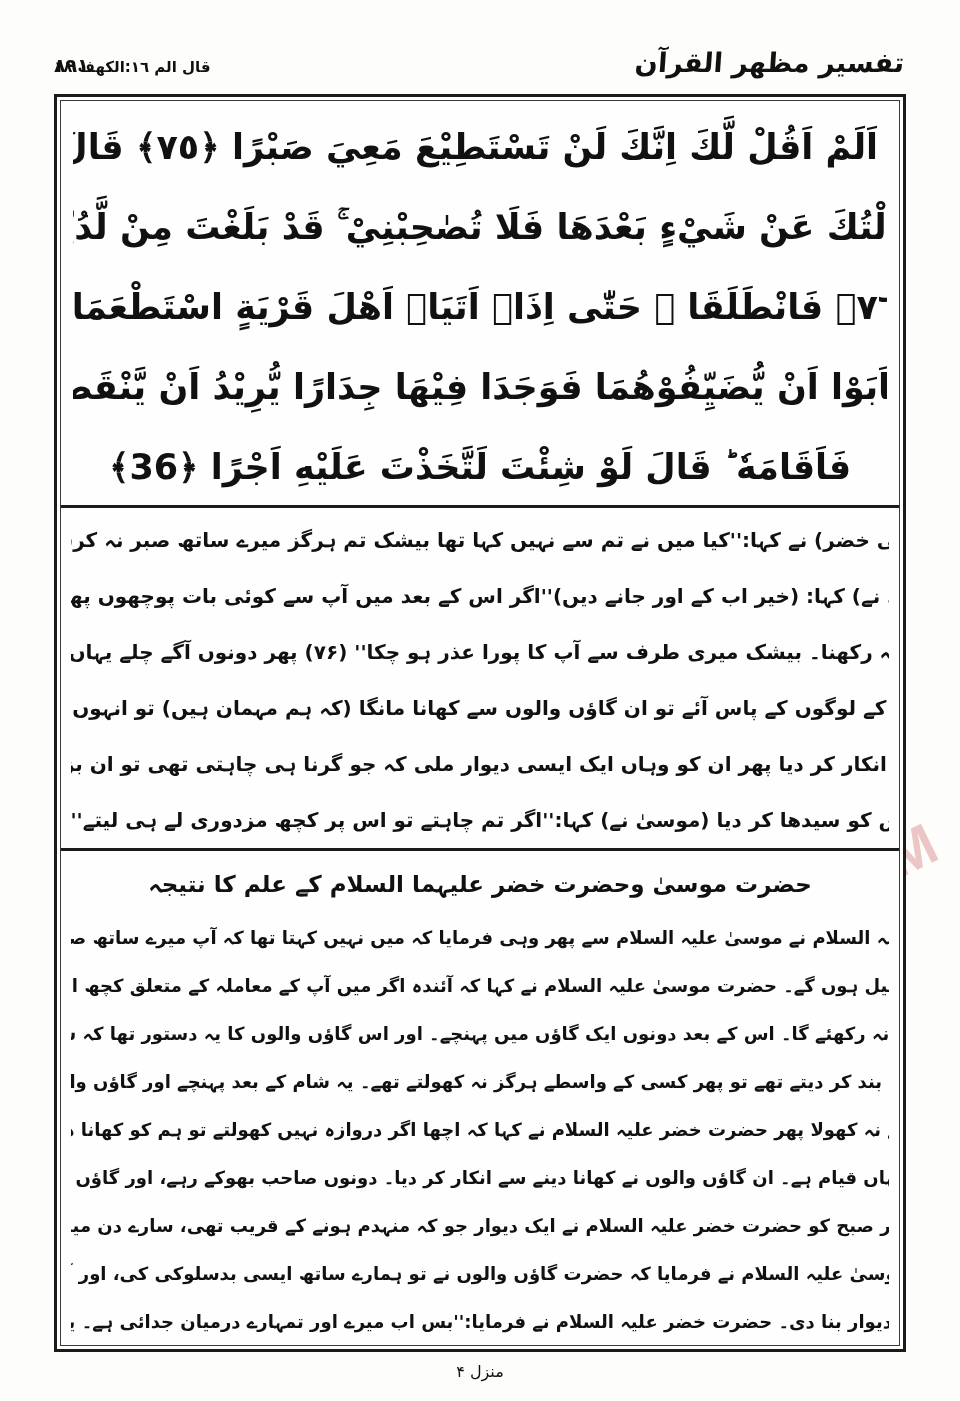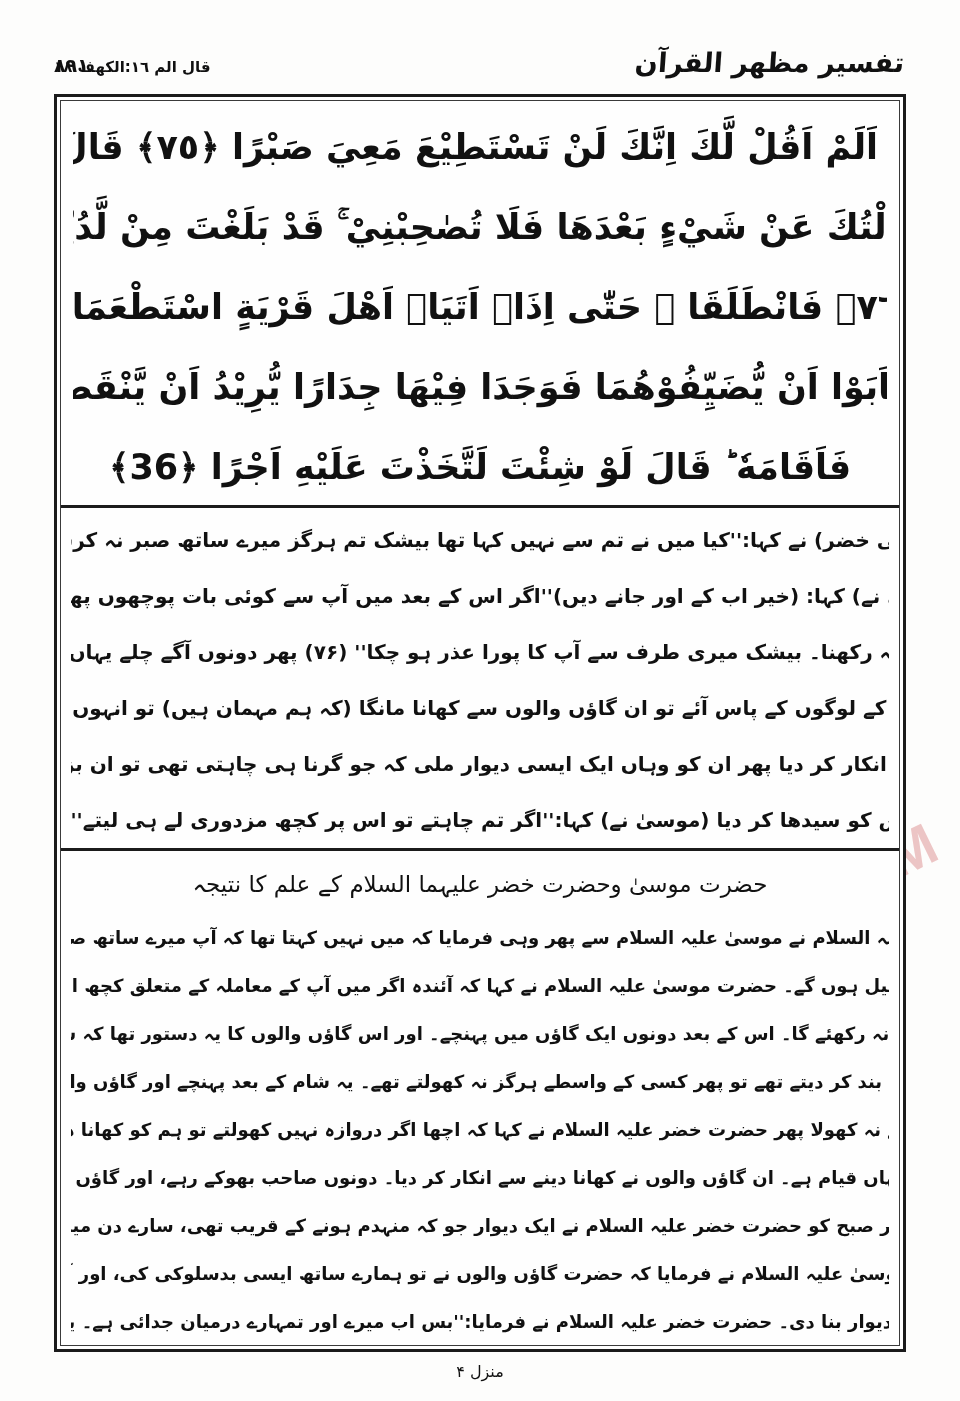--- a/index.html
+++ b/index.html
@@ -91,21 +91,21 @@
   }
   
   .commentary-section{
     flex:1;
     padding:4px 10px 0 10px;
     box-sizing:border-box;
   }
   .commentary-heading{
     height:58px;
     display:flex;align-items:center;justify-content:center;
-    font-size:23px;font-weight:normal;
+    font-size:23px;font-weight:bold;
   }
   .commentary-line{
     height:48px;
     display:flex;align-items:center;justify-content:center;
     font-size:18px;font-weight:bold;
     white-space:nowrap;overflow:hidden;
     letter-spacing:-0.2px;
   }
   
   .footer{

